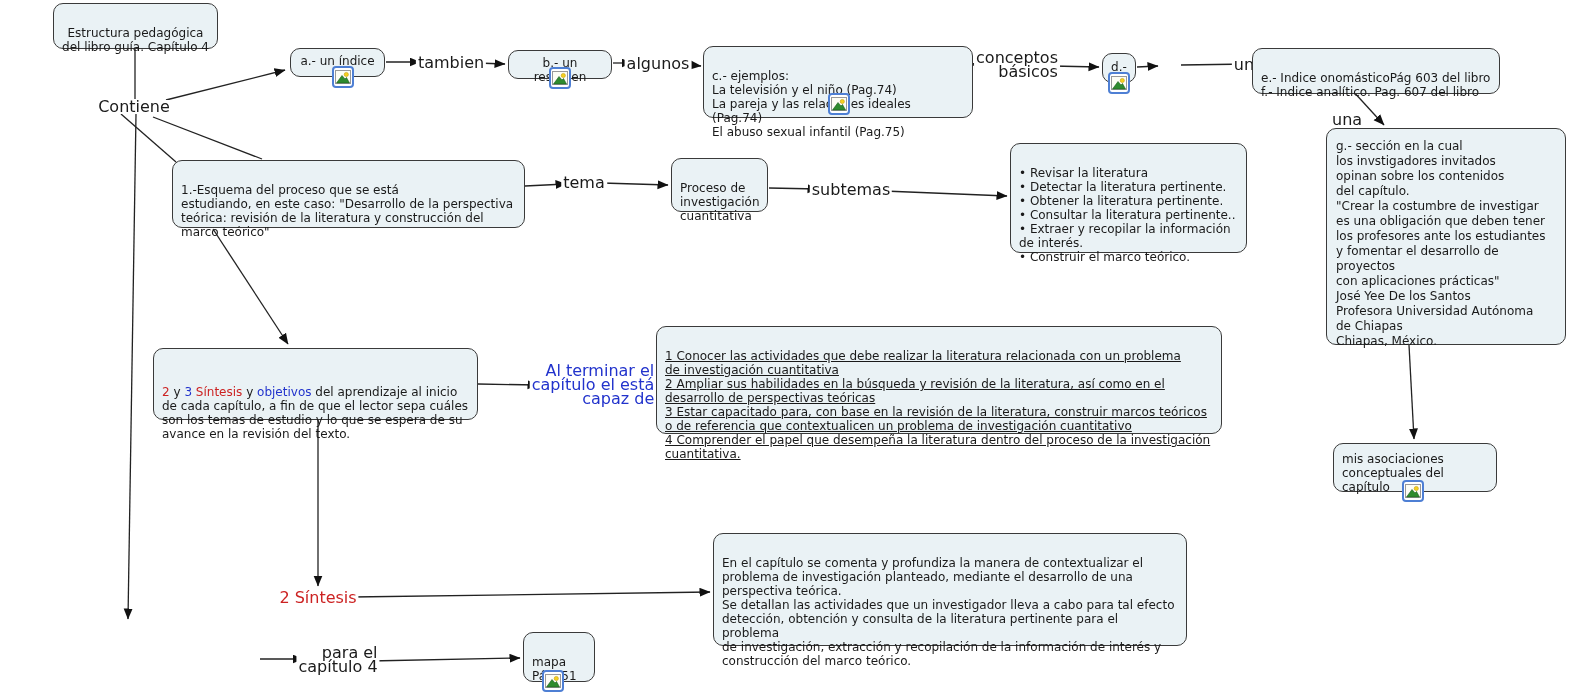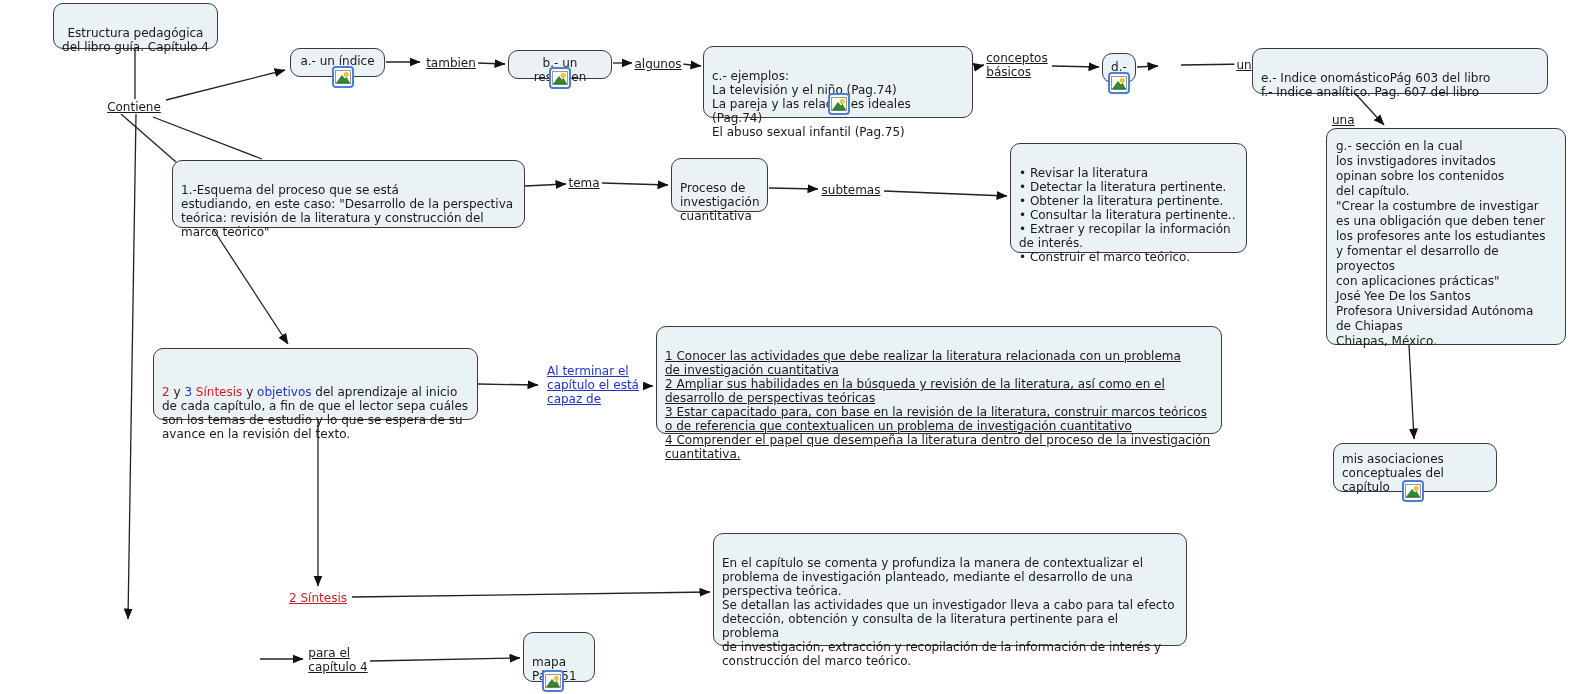--- a/index.html
+++ b/index.html
@@ -1,20 +1,20 @@
 <!DOCTYPE html>
 <html><head>
 <meta charset="utf-8">
 <style>
   html,body{margin:0;padding:0;background:#ffffff;}
   #canvas{position:relative;width:1570px;height:694px;background:#ffffff;overflow:hidden;
           font-family:"DejaVu Sans","Liberation Sans",sans-serif;color:#1a1a1a;}
   #wires{position:absolute;left:0;top:0;z-index:0;}
   .label{position:absolute;z-index:1;transform:translate(-50%,-50%);white-space:pre-line;
-         text-align:left;font-size:12px;line-height:14px;background:#ffffff;padding:0 2px;text-decoration:underline;}
+         text-align:right;font-size:16px;line-height:14px;background:#ffffff;padding:0 2px;}
   .label.plain{transform:none;background:transparent;}
   .node{position:absolute;z-index:2;background:#eaf2f5;border:1px solid #3a3a3a;border-radius:10px;
         padding:22px 8px;font-size:12px;line-height:14px;white-space:pre-line;box-sizing:border-box;}
   .node.center{text-align:center;}
   .node.tall{line-height:15px;padding:10px 9px;}
   .icon{position:absolute;z-index:3;width:18px;height:18px;background:#ffffff;
         border:2px solid #4e7fd4;border-radius:4px;}
   .blue{color:#2233cc;}
   .red{color:#cc2222;}
 </style>
@@ -77,21 +77,21 @@
 
   <div class="node center" style="left:53px;top:3px;width:165px;height:40px;">Estructura pedagógica
 del libro guía. Capítulo 4</div>
   <div class="node center" style="left:290px;top:48px;width:95px;height:29px;padding-top:5px;">a.- un índice</div>
   <div class="node center" style="left:508px;top:50px;width:104px;height:28px;padding-top:5px;">b.- un resumen</div>
   <div class="node" style="left:703px;top:33px;width:270px;height:72px;margin-top:13px;">c.- ejemplos:
 La televisión y el niño (Pag.74)
 La pareja y las relaciones ideales (Pag.74)
 El abuso sexual infantil (Pag.75)</div>
   <div class="node center" style="left:1102px;top:53px;width:34px;height:30px;padding:6px 4px;">d.-</div>
-  <div class="node" style="left:1252px;top:48px;width:296px;height:42px;">e.- Indice onomásticoPág 603 del libro
+  <div class="node" style="left:1252px;top:48px;width:248px;height:42px;">e.- Indice onomásticoPág 603 del libro
 f.- Indice analítico. Pag. 607 del libro</div>
   <div class="node tall" style="left:1326px;top:128px;width:240px;height:217px;">g.- sección en la cual
 los invstigadores invitados
 opinan sobre los contenidos
 del capítulo.
 "Crear la costumbre de investigar
 es una obligación que deben tener
 los profesores ante los estudiantes
 y fomentar el desarrollo de proyectos
 con aplicaciones prácticas"

